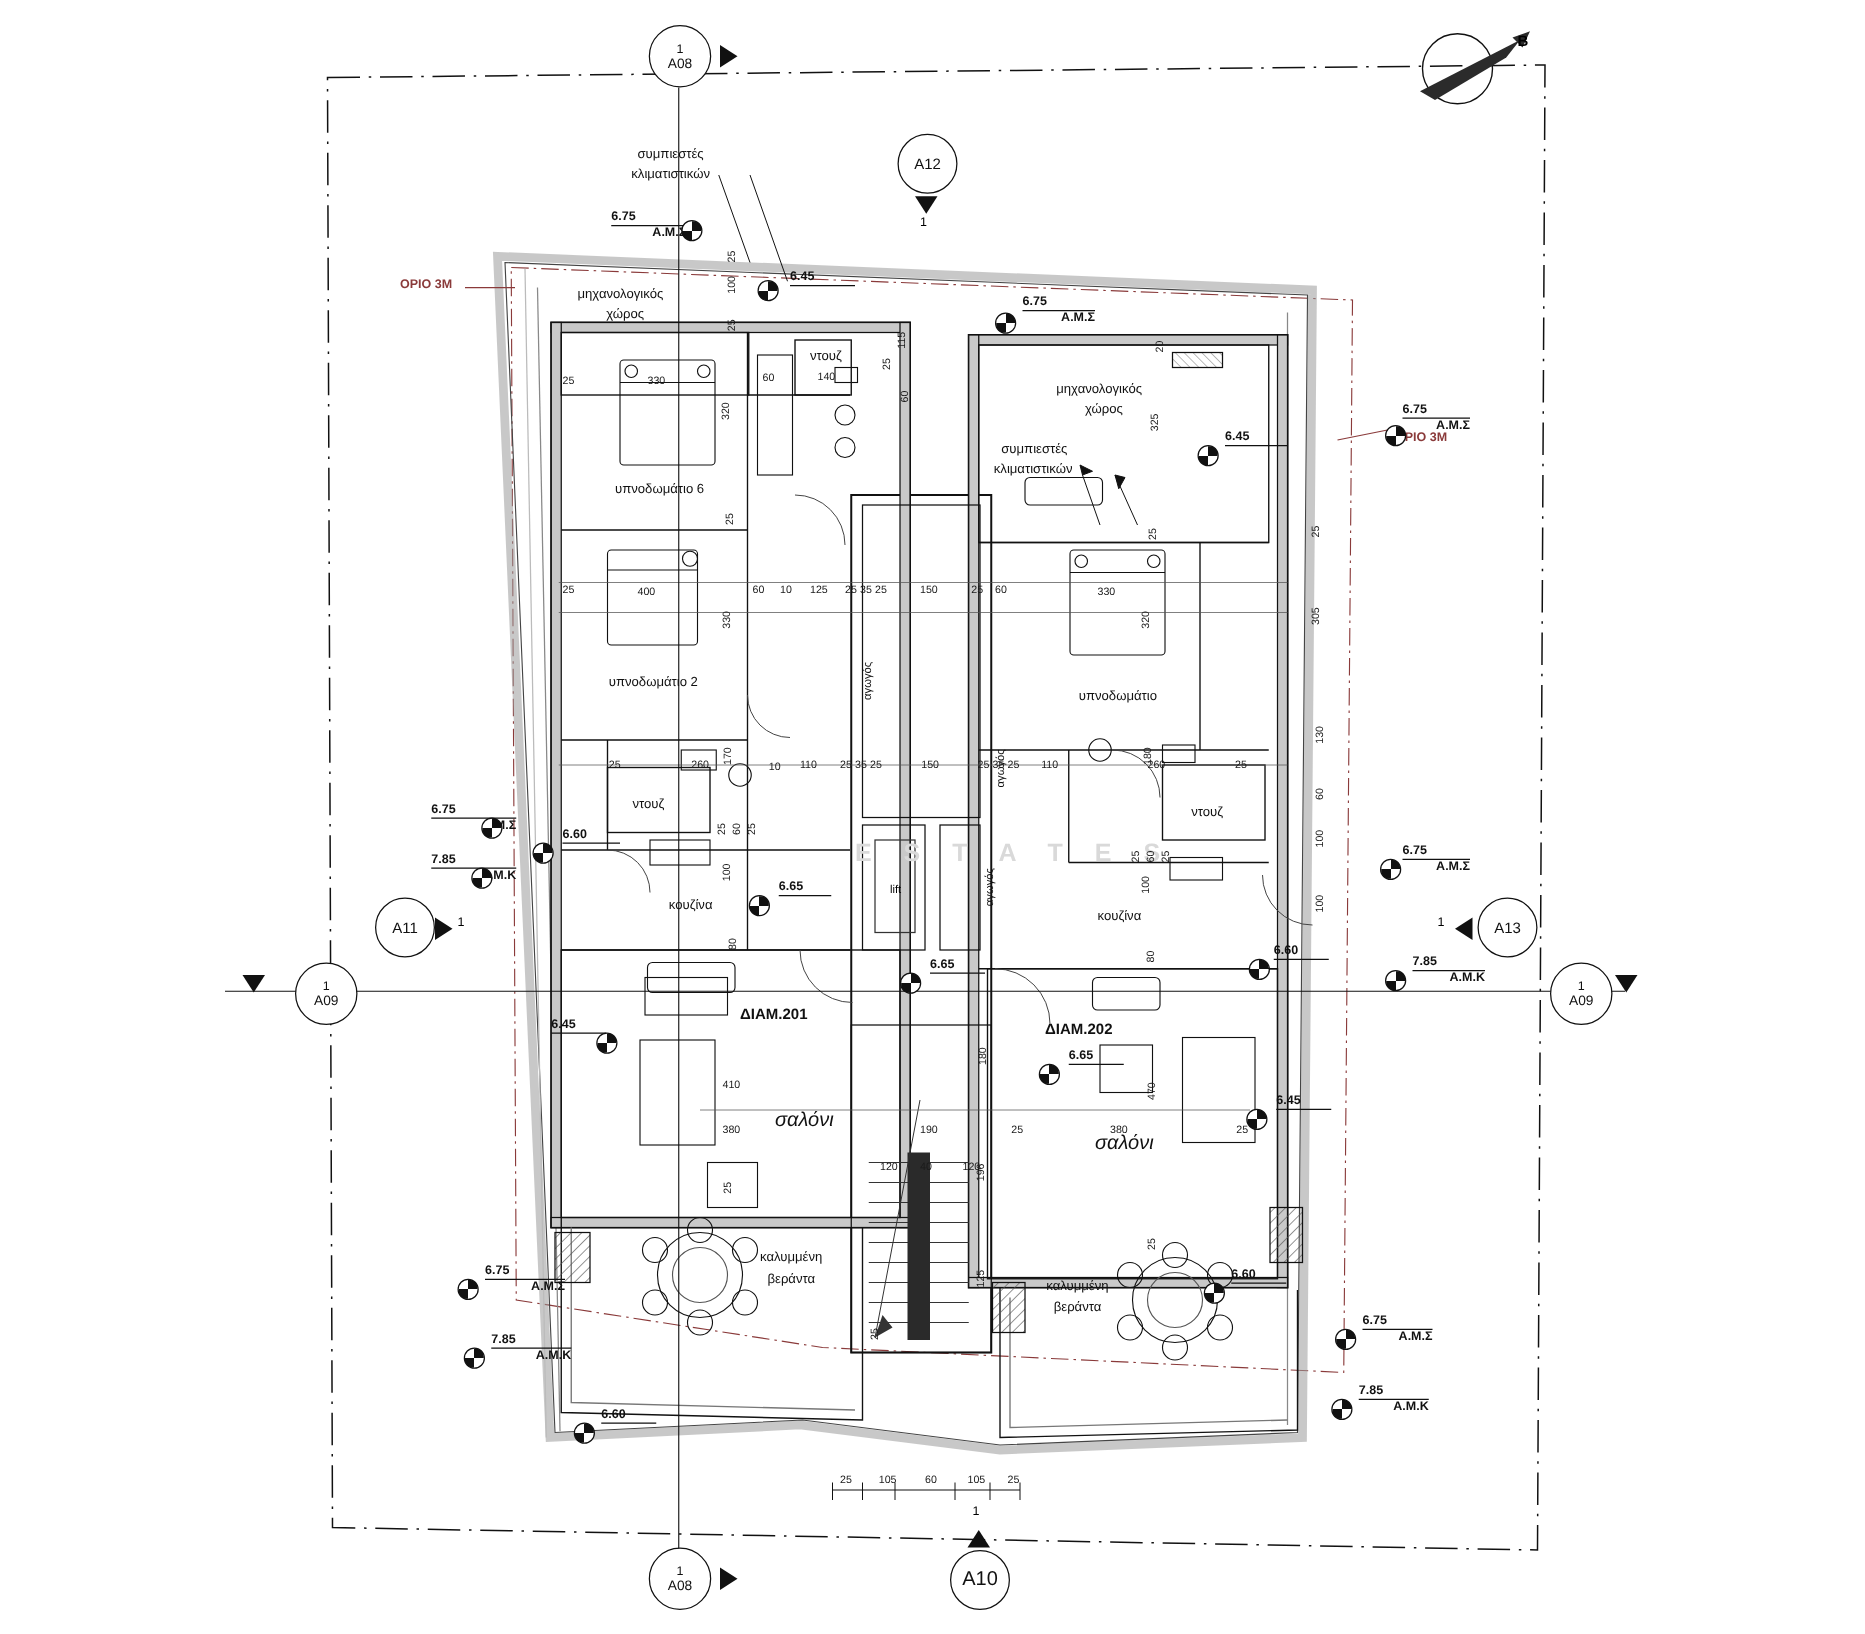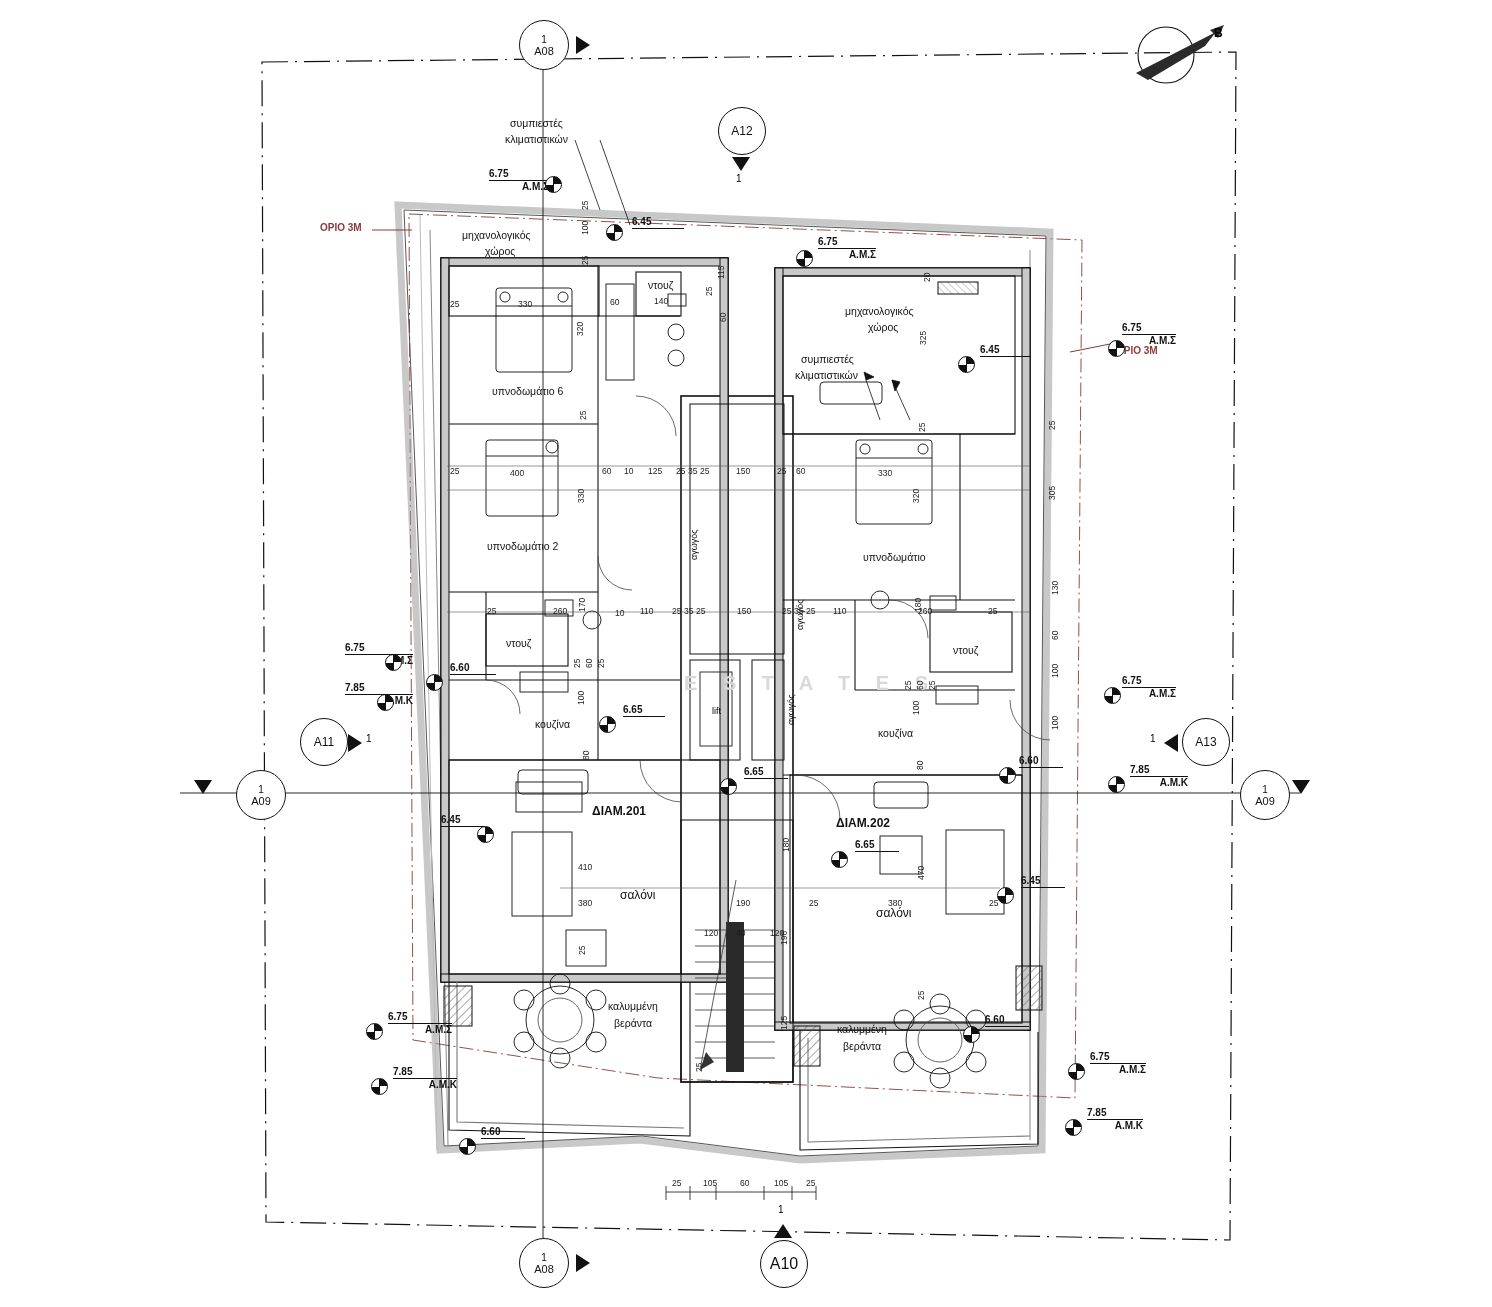--- a/index.html
+++ b/index.html
@@ -4,21 +4,21 @@
 <style>
   html,body{margin:0;padding:0;background:#ffffff;}
   body{font-family:"Liberation Sans",sans-serif;}
   #sheet{position:relative;width:1492px;height:1307px;background:#fff;overflow:hidden;}
   .abs{position:absolute;}
   .txt{font-size:10px;color:#1a1a1a;white-space:nowrap;}
   .bold{font-weight:bold;}
   .dim{font-size:8.5px;color:#1a1a1a;white-space:nowrap;}
   .dimv{font-size:8.5px;color:#1a1a1a;white-space:nowrap;transform:rotate(-90deg);transform-origin:left top;}
   .lbl-el{font-size:12px;font-weight:bold;color:#111;white-space:nowrap;}
-  .room{font-size:12px;color:#111;white-space:nowrap;}
+  .room{font-size:16px;color:#111;white-space:nowrap;font-style:italic;}
   .roomn{font-size:10.5px;color:#111;white-space:nowrap;}
   .vtxt{font-size:9px;color:#111;white-space:nowrap;transform:rotate(-90deg);transform-origin:left top;}
   .circ{border:1.4px solid #111;border-radius:50%;background:#fff;display:flex;align-items:center;justify-content:center;font-size:11px;color:#111;}
   .tri-d{width:0;height:0;border-left:9px solid transparent;border-right:9px solid transparent;border-top:14px solid #111;}
   .tri-l{width:0;height:0;border-top:9px solid transparent;border-bottom:9px solid transparent;border-right:14px solid #111;}
   .tri-r{width:0;height:0;border-top:9px solid transparent;border-bottom:9px solid transparent;border-left:14px solid #111;}
   .tri-u{width:0;height:0;border-left:9px solid transparent;border-right:9px solid transparent;border-bottom:14px solid #111;}
   .lev-txt{font-size:10px;font-weight:bold;color:#111;}
   .lev-sub{font-size:10px;font-weight:bold;color:#111;text-align:right;}
   .bull{width:15px;height:15px;border-radius:50%;border:1.2px solid #111;background:

